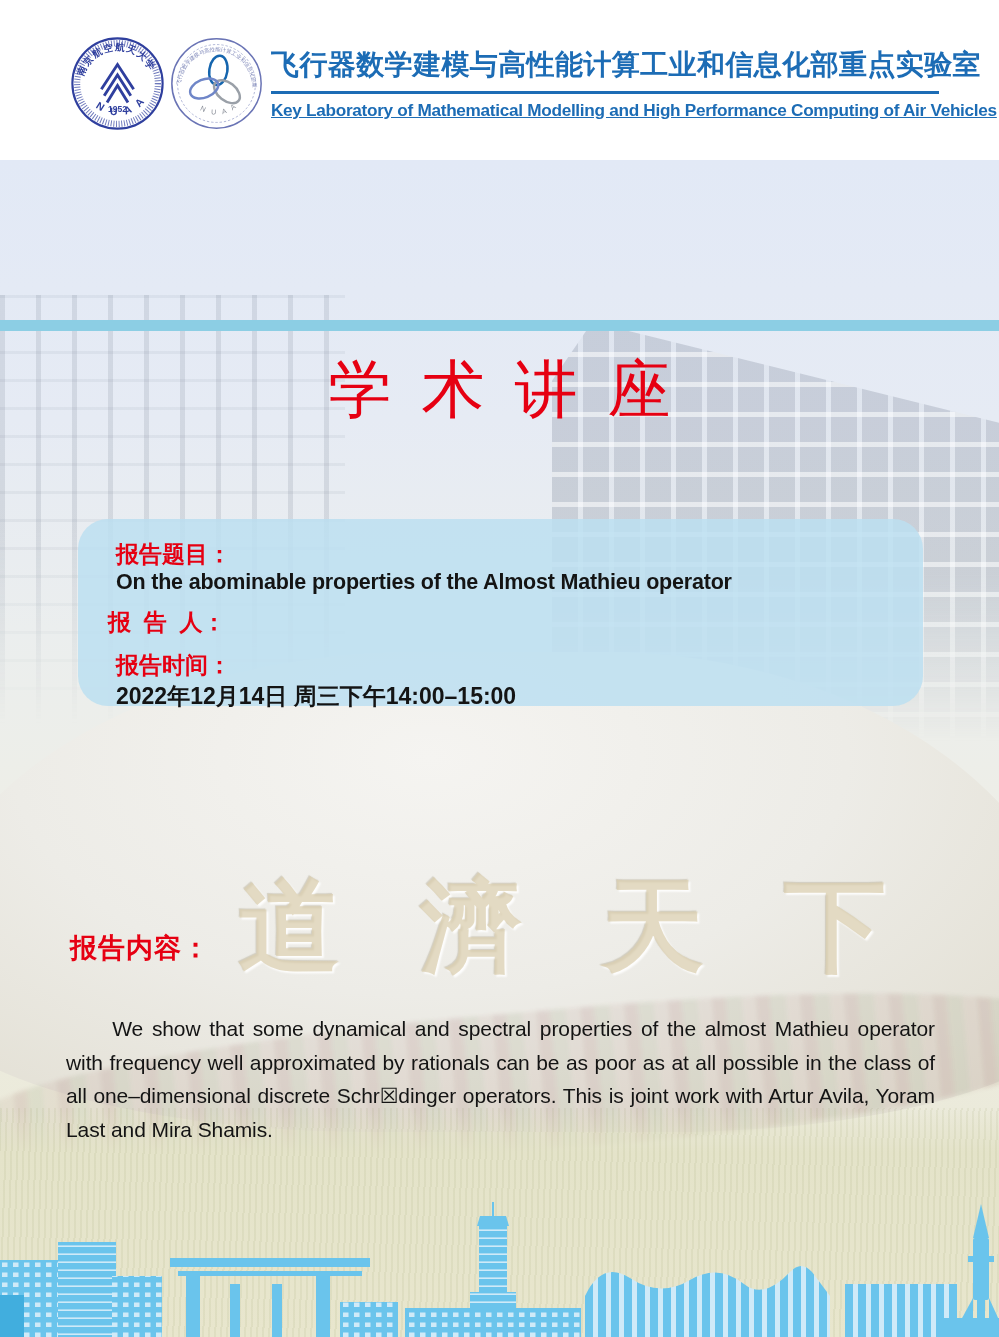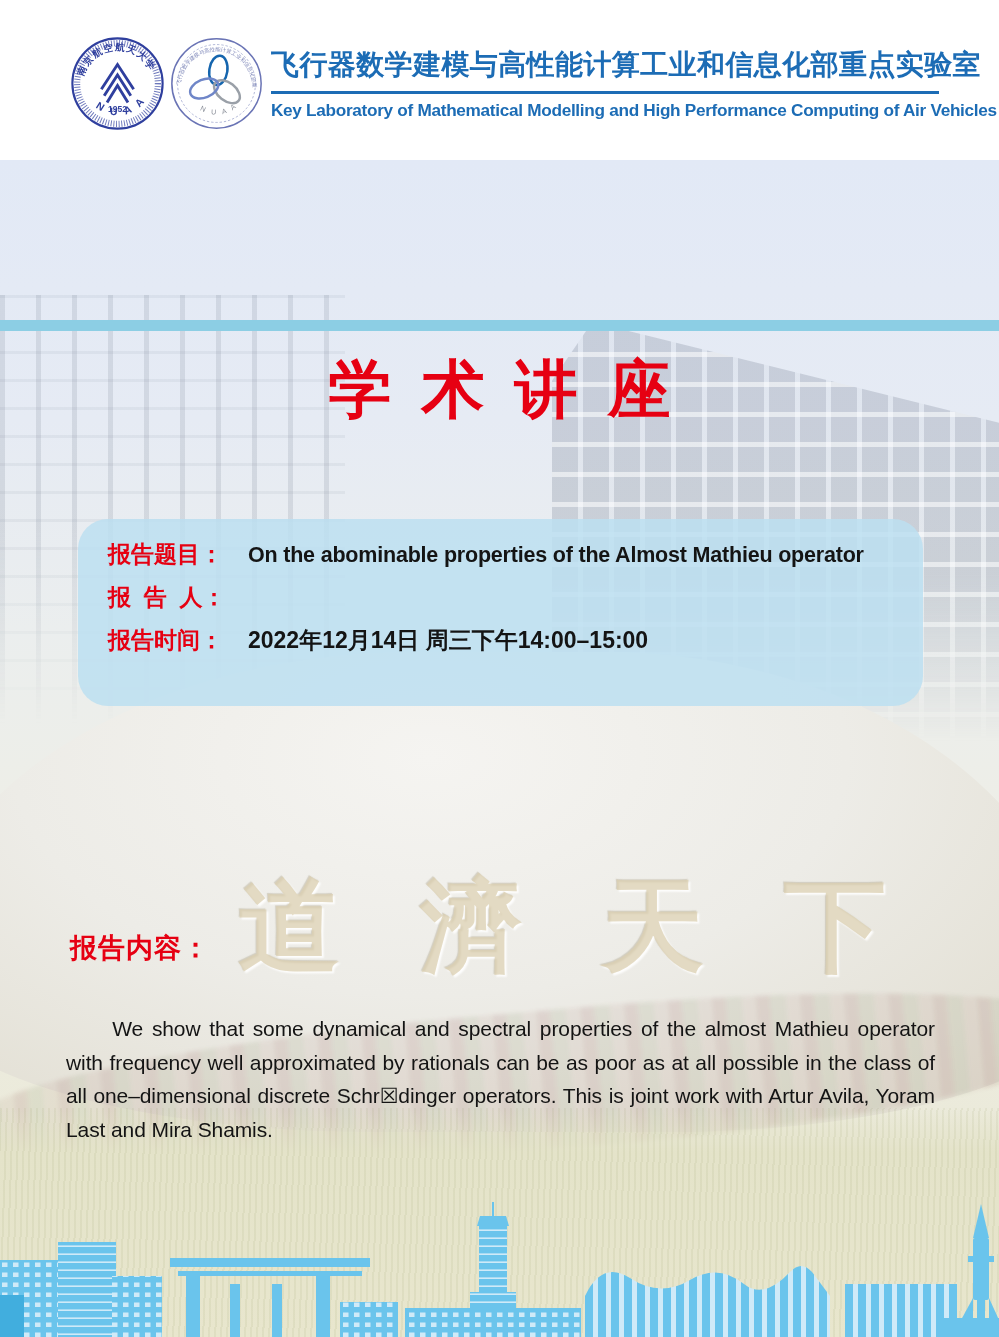--- a/index.html
+++ b/index.html
@@ -38,35 +38,35 @@
       linear-gradient(180deg,rgba(228,227,201,0) 0,#e4e3c9 45px,#e8e6cd 100%);}
   .skyline{position:absolute;left:0;bottom:0;width:999px;height:137px;display:block;}
 
   
   .header{position:absolute;left:0;top:0;width:999px;height:160px;background:#ffffff;}
   .logo{position:absolute;top:36px;width:95px;height:95px;}
   .logo1{left:70px;} .logo2{left:169px;}
   .htext{position:absolute;left:271px;top:46px;width:668px;color:#1c6cb5;}
   .htitle{font-size:28px;font-weight:bold;letter-spacing:.4px;white-space:nowrap;}
   .hrule{border:none;border-top:3px solid #1c6cb5;margin:7px 0 6px 0;}
-  .hsub{font-size:17.2px;font-weight:bold;letter-spacing:-0.3px;white-space:nowrap;}
+  .hsub{font-size:17.2px;font-weight:bold;letter-spacing:-0.3px;white-space:nowrap;text-decoration:underline;}
   .bar{position:absolute;left:0;top:160px;width:999px;height:11px;background:#8ccee4;}
 
   
   .main-title{position:absolute;left:0;top:176px;width:999px;text-align:center;
-    color:#e60012;font-size:63px;font-weight:700;letter-spacing:30px;padding-left:30px;
+    color:#e60012;font-size:63px;font-weight:400;letter-spacing:30px;padding-left:30px;
     box-sizing:border-box;white-space:nowrap;}
 
   
   .info-box{position:absolute;left:78px;top:262px;width:845px;height:187px;
     border-radius:30px;background:rgba(188,223,241,.85);box-sizing:border-box;
     padding:20px 20px 0 30px;}
-  .irow{display:flex;align-items:baseline;margin-bottom:12px;}
+  .irow{display:flex;align-items:baseline;margin-bottom:12px;flex-direction:column;}
   .ilabel{color:#e60012;font-weight:bold;font-size:23px;white-space:pre;flex:0 0 auto;}
-  .ival{color:#141414;font-weight:bold;font-size:23px;margin-left:25px;white-space:nowrap;text-align:right;}
+  .ival{color:#141414;font-weight:bold;font-size:23px;margin-left:8px;white-space:nowrap;text-align:right;}
   .ival.en{font-size:21.5px;letter-spacing:-0.2px;}
 
   
   .sec-head{position:absolute;left:70px;color:#e60012;font-size:27px;font-weight:bold;letter-spacing:1px;}
   .sec1-head{top:486px;}
   .sec-body{position:absolute;left:66px;width:869px;color:#141414;font-size:21px;
     text-align:justify;}
   .sec1-body{top:532px;line-height:33.5px;text-indent:2.2em;letter-spacing:-0.1px;}
 
   .z{position:relative;z-index:5;}

